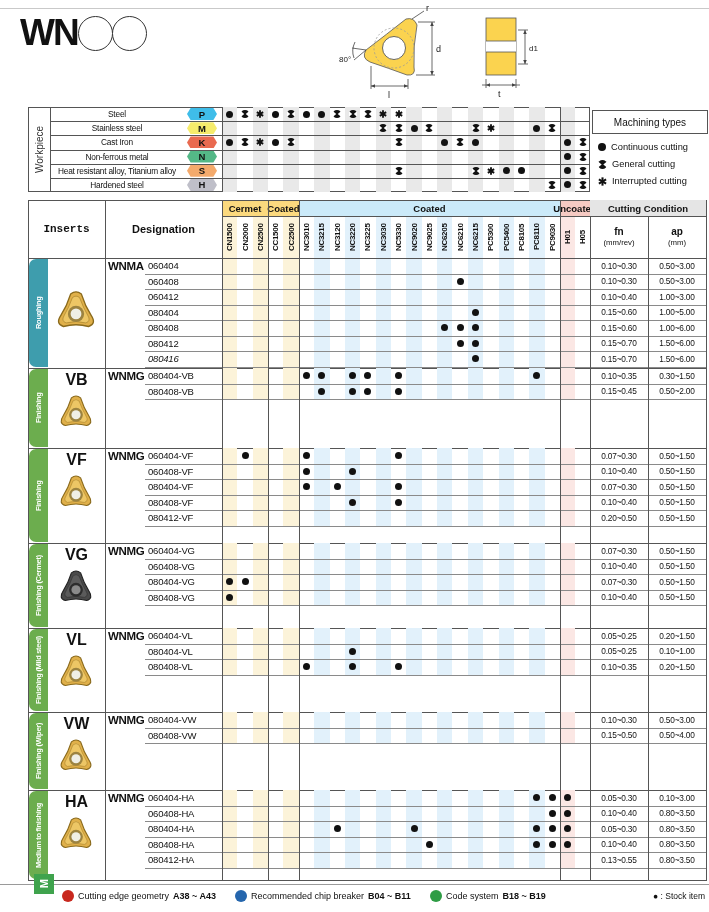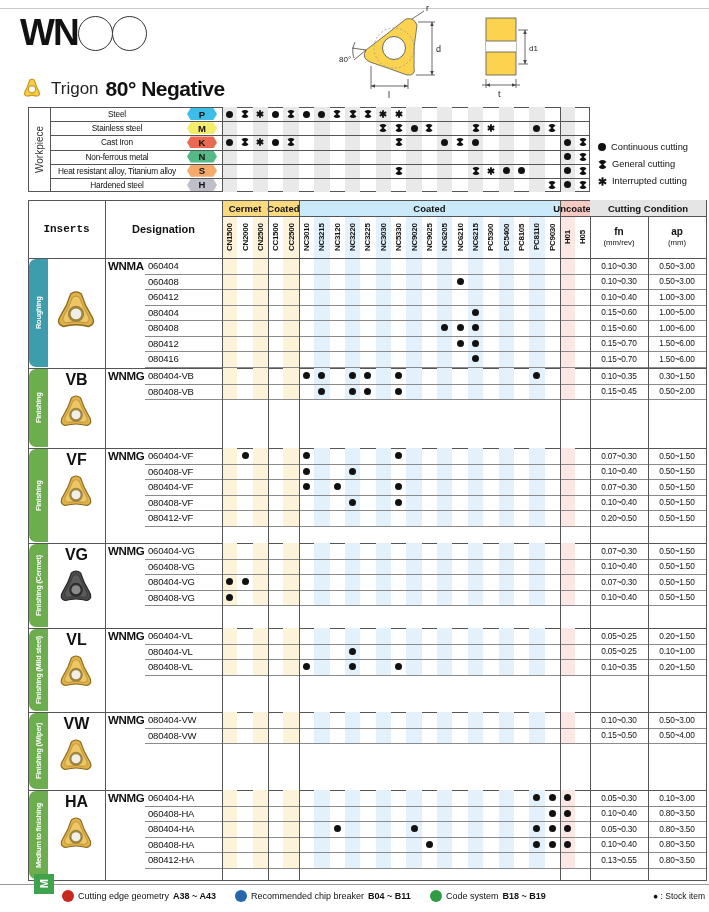--- a/index.html
+++ b/index.html
@@ -82,28 +82,20 @@
       <text x="88" y="7">r</text>
       <text x="98" y="48">d</text>
       <text x="50" y="94">l</text>
       <text x="1" y="58" font-size="8">80°</text>
       <text x="160" y="93">t</text>
       <text x="191" y="47" font-size="8">d1</text>
     </g>
   </svg>
 
 
-  <div class="abs title-row">
-    <svg width="24" height="24" viewBox="0 0 20 20">
-      <path d="M8,2.6 Q10,1.2 12,2.6 Q13.2,7.6 15.8,12.2 Q17.4,15.6 13.8,15.9 Q10,14.6 6.2,15.9 Q2.6,15.6 4.2,12.2 Q6.8,7.6 8,2.6 Z" fill="#f7ce46" stroke="#c89a20" stroke-width="1"></path>
-      <circle cx="10" cy="10.2" r="3" fill="#fff" stroke="#c89a20"></circle>
-    </svg>
-    <span class="title-family">Trigon</span>
-    <span class="title-angle">80° Negative</span>
-  </div>
 
   <div id="workpiece">
       <div style="position: absolute; left: 28px; top: 107px; width: 562px; height: 85px; border: 1px solid rgb(85, 85, 85); box-sizing: border-box;"></div>
       <div style="position: absolute; left: 222px; top: 107px; width: 15.3636px; height: 85px; background: rgb(233, 233, 233);"></div>
       <div style="position: absolute; left: 252.727px; top: 107px; width: 15.3636px; height: 85px; background: rgb(233, 233, 233);"></div>
       <div style="position: absolute; left: 283.455px; top: 107px; width: 15.3636px; height: 85px; background: rgb(233, 233, 233);"></div>
       <div style="position: absolute; left: 314.182px; top: 107px; width: 15.3636px; height: 85px; background: rgb(233, 233, 233);"></div>
       <div style="position: absolute; left: 344.909px; top: 107px; width: 15.3636px; height: 85px; background: rgb(233, 233, 233);"></div>
       <div style="position: absolute; left: 375.636px; top: 107px; width: 15.3636px; height: 85px; background: rgb(233, 233, 233);"></div>
       <div style="position: absolute; left: 406.364px; top: 107px; width: 15.3636px; height: 85px; background: rgb(233, 233, 233);"></div>
@@ -391,20 +383,21 @@
       </div>
       <div style="position: absolute; left: 578.5px; top: 180.917px; width: 8px; height: 8px; display: flex;">
         <svg width="8" height="8" viewBox="0 0 10 10">
           <circle cx="5" cy="5" r="5" fill="#111"></circle>
           <path d="M0,1.6 L4.1,5 L0,8.4 Z" fill="#fff"></path>
           <path d="M10,1.6 L5.9,5 L10,8.4 Z" fill="#fff"></path>
         </svg>
       </div>
     </div>
 
+  <div class="abs" style="left:592px;top:110px;width:114px;height:22px;border:1px solid #555;display:flex;align-items:center;justify-content:center;font-size:10px;">Machining types</div>
   <div id="machining-items">
       <div class="mt-item abs" style="position: absolute; left: 598px; top: 140px; width: 108px; height: 14px;">
         <span style="display: inline-block; width: 8px; height: 8px; border-radius: 50%; background: rgb(17, 17, 17);"></span>
         <span>Continuous cutting</span>
       </div>
       <div class="mt-item abs" style="position: absolute; left: 598px; top: 157px; width: 108px; height: 14px;">
         <svg width="9" height="9" viewBox="0 0 10 10">
           <circle cx="5" cy="5" r="5" fill="#111"></circle>
           <path d="M0,1.6 L4.1,5 L0,8.4 Z" fill="#fff"></path>
           <path d="M10,1.6 L5.9,5 L10,8.4 Z" fill="#fff"></path>
@@ -558,21 +551,21 @@
       <div class="dot" style="position: absolute; left: 472px; top: 324.25px; width: 7px; height: 7px;"></div>
       <div class="fnap abs" style="position: absolute; left: 590px; top: 320px; width: 58px; height: 15.5px;">0.15~0.60</div>
       <div class="fnap abs" style="position: absolute; left: 648px; top: 320px; width: 58px; height: 15.5px;">1.00~6.00</div>
       <div style="position: absolute; left: 145px; top: 335.5px; width: 561px; height: 1px; background: rgb(138, 138, 138);"></div>
       <div class="sizetxt abs" style="position: absolute; left: 148px; top: 337.5px; width: 72px; height: 12px;">080412</div>
       <div class="dot" style="position: absolute; left: 456.636px; top: 339.75px; width: 7px; height: 7px;"></div>
       <div class="dot" style="position: absolute; left: 472px; top: 339.75px; width: 7px; height: 7px;"></div>
       <div class="fnap abs" style="position: absolute; left: 590px; top: 335.5px; width: 58px; height: 15.5px;">0.15~0.70</div>
       <div class="fnap abs" style="position: absolute; left: 648px; top: 335.5px; width: 58px; height: 15.5px;">1.50~6.00</div>
       <div style="position: absolute; left: 145px; top: 351px; width: 561px; height: 1px; background: rgb(138, 138, 138);"></div>
-      <div class="sizetxt abs" style="position: absolute; left: 148px; top: 353px; width: 72px; height: 12px;">080416</div>
+      <div class="sizetxt abs" style="position: absolute; left: 148px; top: 353px; width: 72px; height: 12px; font-style: italic;">080416</div>
       <div class="dot" style="position: absolute; left: 472px; top: 355.25px; width: 7px; height: 7px;"></div>
       <div class="fnap abs" style="position: absolute; left: 590px; top: 351px; width: 58px; height: 15.5px;">0.15~0.70</div>
       <div class="fnap abs" style="position: absolute; left: 648px; top: 351px; width: 58px; height: 15.5px;">1.50~6.00</div>
       <div style="position: absolute; left: 145px; top: 366.5px; width: 561px; height: 1px; background: rgb(138, 138, 138);"></div>
       <div style="position: absolute; left: 28px; top: 368px; width: 678px; height: 1px; background: rgb(85, 85, 85);"></div>
       <div class="tab" style="position: absolute; left: 29px; top: 369px; width: 19px; height: 78px; background: rgb(108, 173, 78); display: flex; align-items: center; justify-content: center;">
         <span class="vtext tabtxt" style="height: 100%;">Finishing</span>
       </div>
       <div class="seclabel abs" style="position: absolute; left: 50px; top: 371px; width: 53px; height: 17px;">VB</div>
       <div style="position: absolute; left: 53px; top: 391px; width: 46px; height: 46px;"><svg width="46" height="46" viewBox="0 0 60 60">

